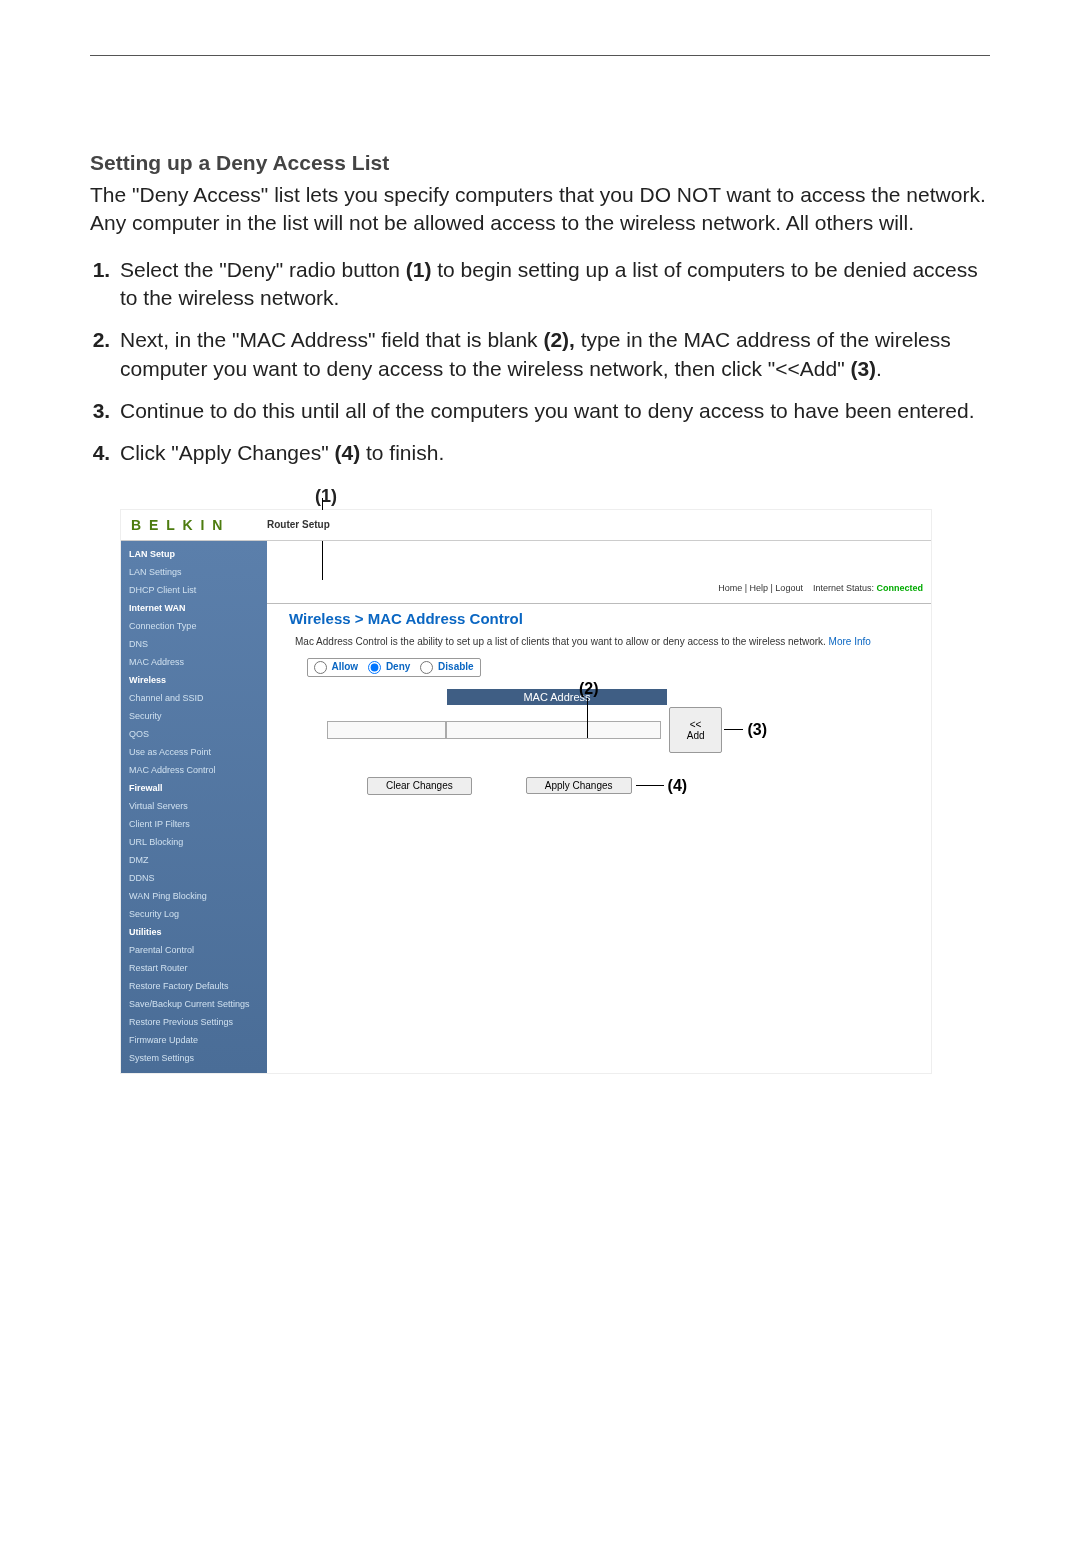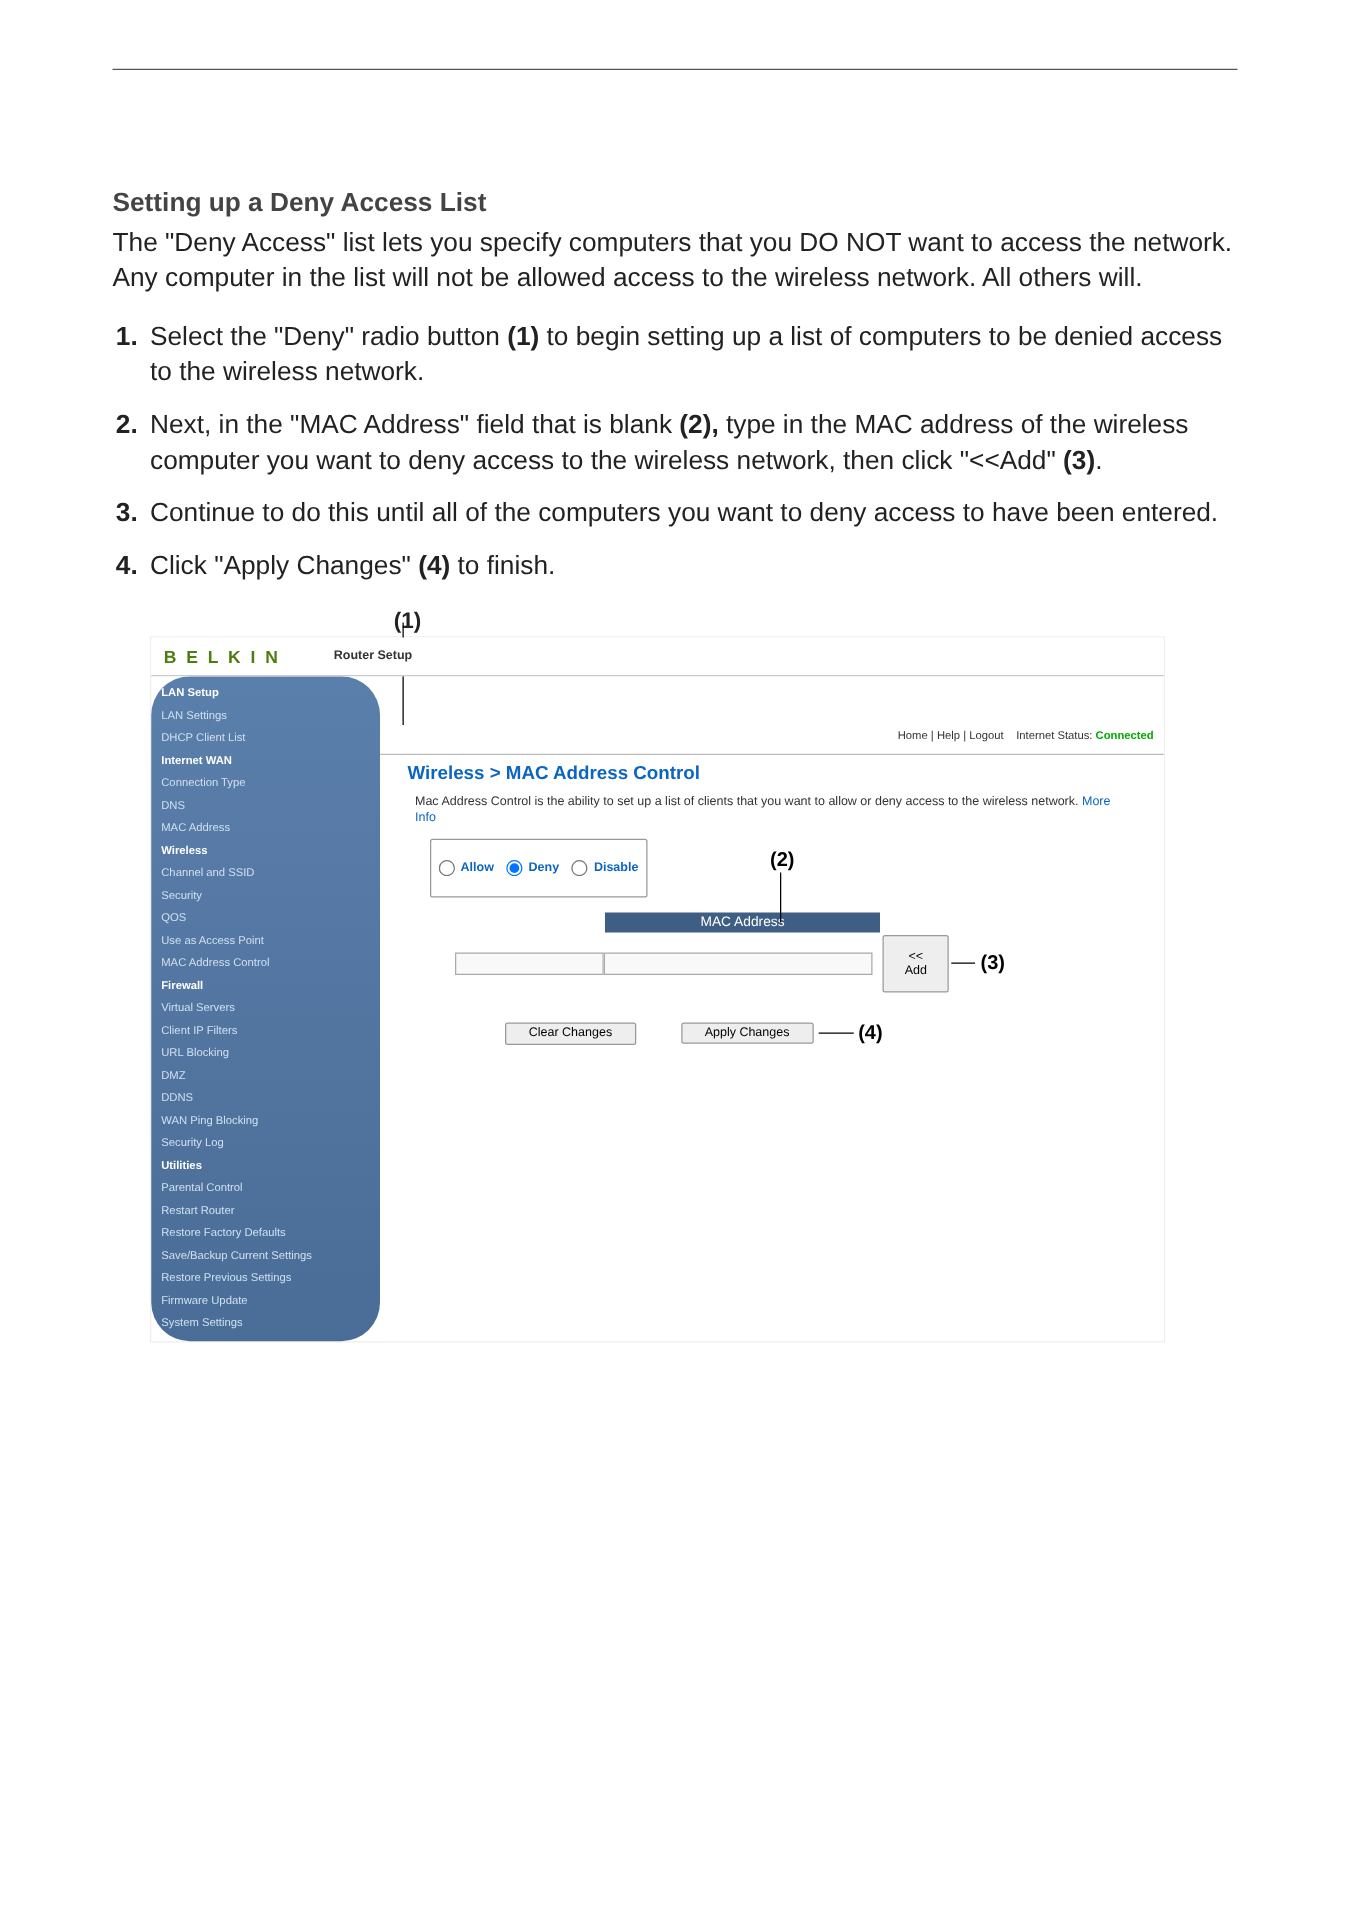--- a/index.html
+++ b/index.html
@@ -80,25 +80,24 @@
   .router-setup-lbl {
     font-size: 10px;
     font-weight: bold;
     color: #333;
     margin-left: 8px;
   }
   .router-body {
     display: flex;
   }
   .sidebar {
-    width: 168px;
+    width: 146px;
     background: linear-gradient(#5b7fab, #4a6d97);
     color: #cfe0ef;
-    padding: 4px 15px 6px 0;
-    border-radius: 31px;
+    padding: 4px 0 6px 0;
   }
   .sidebar .item {
     padding: 2px 0 2px 8px;
     font-size: 9px;
     line-height: 14px;
     white-space: nowrap;
     overflow: hidden;
   }
   .sidebar .cat {
     color: #fff;
@@ -135,21 +134,21 @@
   .desc a { color: #0a66c2; text-decoration: none; }
   .radio-row {
     margin: 4px 0 12px 40px;
     display: flex;
     align-items: flex-end;
     gap: 10px;
     font-size: 10px;
     color: #0a66c2;
     font-weight: bold;
     border: 1px solid #999;
-    padding: 16px 6px;
+    padding: 2px 6px;
     width: fit-content;
     border-radius: 2px;
   }
   .radio-row input { margin: 0 2px 0 0; vertical-align: middle; }
   .table-wrap {
     margin: 0 0 10px 60px;
     width: 440px;
   }
   .mac-header {
     background: #3f5e84;
@@ -178,21 +177,21 @@
     font-size: 10px;
     padding: 11px 10px;
     background: #eee;
     border: 1px solid #999;
     border-radius: 2px;
     cursor: pointer;
   }
   .button-row {
     margin: 24px 0 16px 100px;
     display: flex;
-    gap: 36px;
+    gap: 54px;
   }
   .button-row button {
     font-size: 10px;
     padding: 2px 18px;
     background: #eee;
     border: 1px solid #999;
     border-radius: 2px;
     cursor: pointer;
   }
   .callout-inline {

